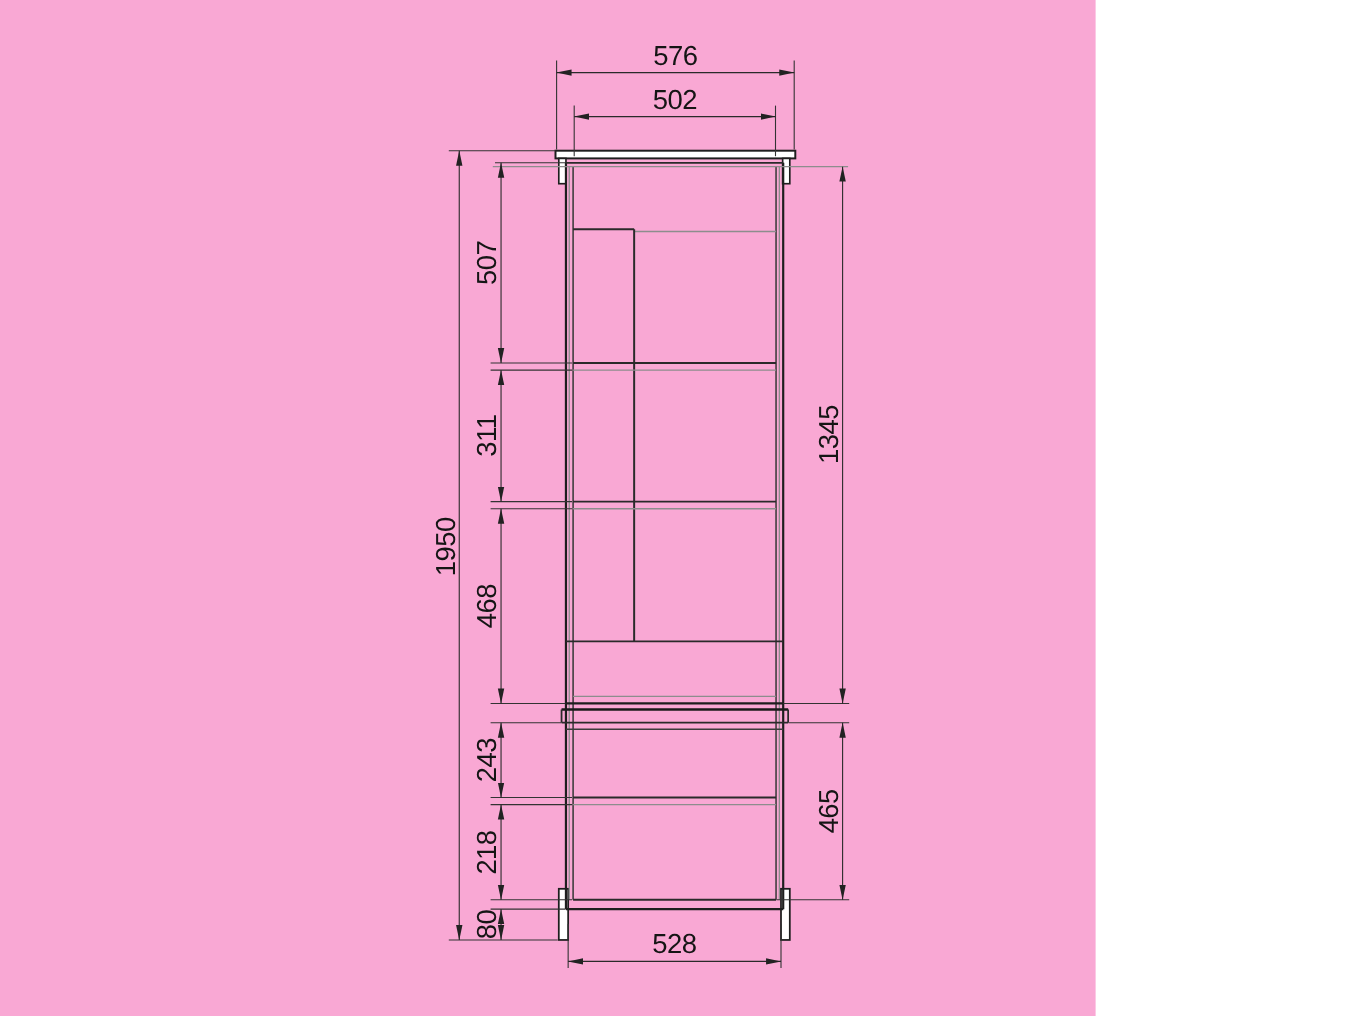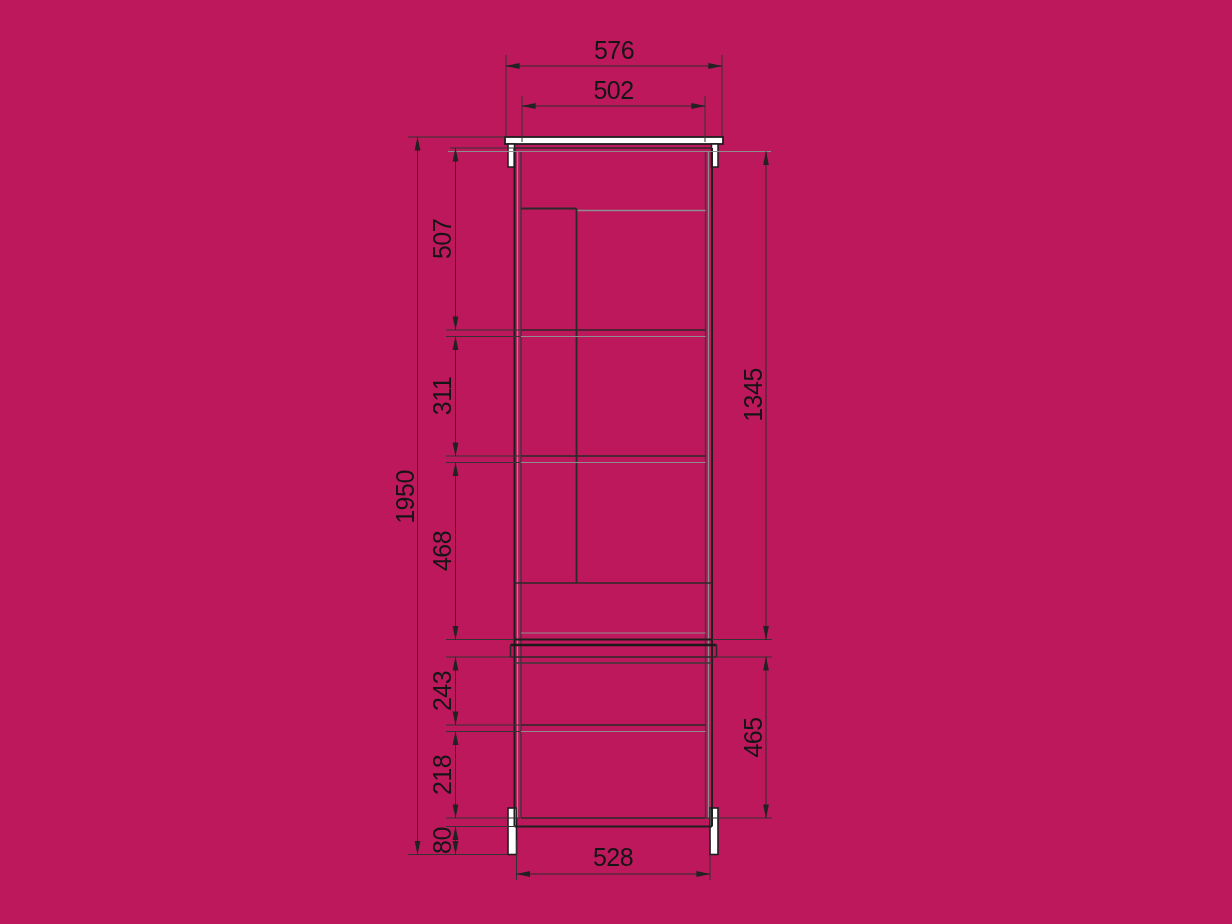--- a/index.html
+++ b/index.html
@@ -1,16 +1,16 @@
 <!DOCTYPE html>
 <html><head>
 <meta charset="utf-8">
 <style>
   html,body{margin:0;padding:0;background:#ffffff;}
-  .stage{position:relative;width:1232px;height:924px;background:#be185d;overflow:hidden;}
+  .stage{position:relative;width:996px;height:924px;background:#f9a8d4;overflow:hidden;}
   svg{display:block;}
   
   .s-dark{stroke:#1e1e1e;stroke-width:2;fill:none;stroke-linecap:butt;}
   .s-thick{stroke:#1a1a1a;stroke-width:2.3;fill:none;}
   .s-mid{stroke:#2a2a2a;stroke-width:1.6;fill:none;}
   .s-inner{stroke:#3a3a3a;stroke-width:1.4;fill:none;}
   .s-gray{stroke:#8d8d8d;stroke-width:1.2;fill:none;}
   .s-ext{stroke:#333333;stroke-width:1;fill:none;}
   .s-dim{stroke:#2a2a2a;stroke-width:1;fill:none;}
   .w-rect{fill:#ffffff;stroke:#1e1e1e;stroke-width:1.8;}

